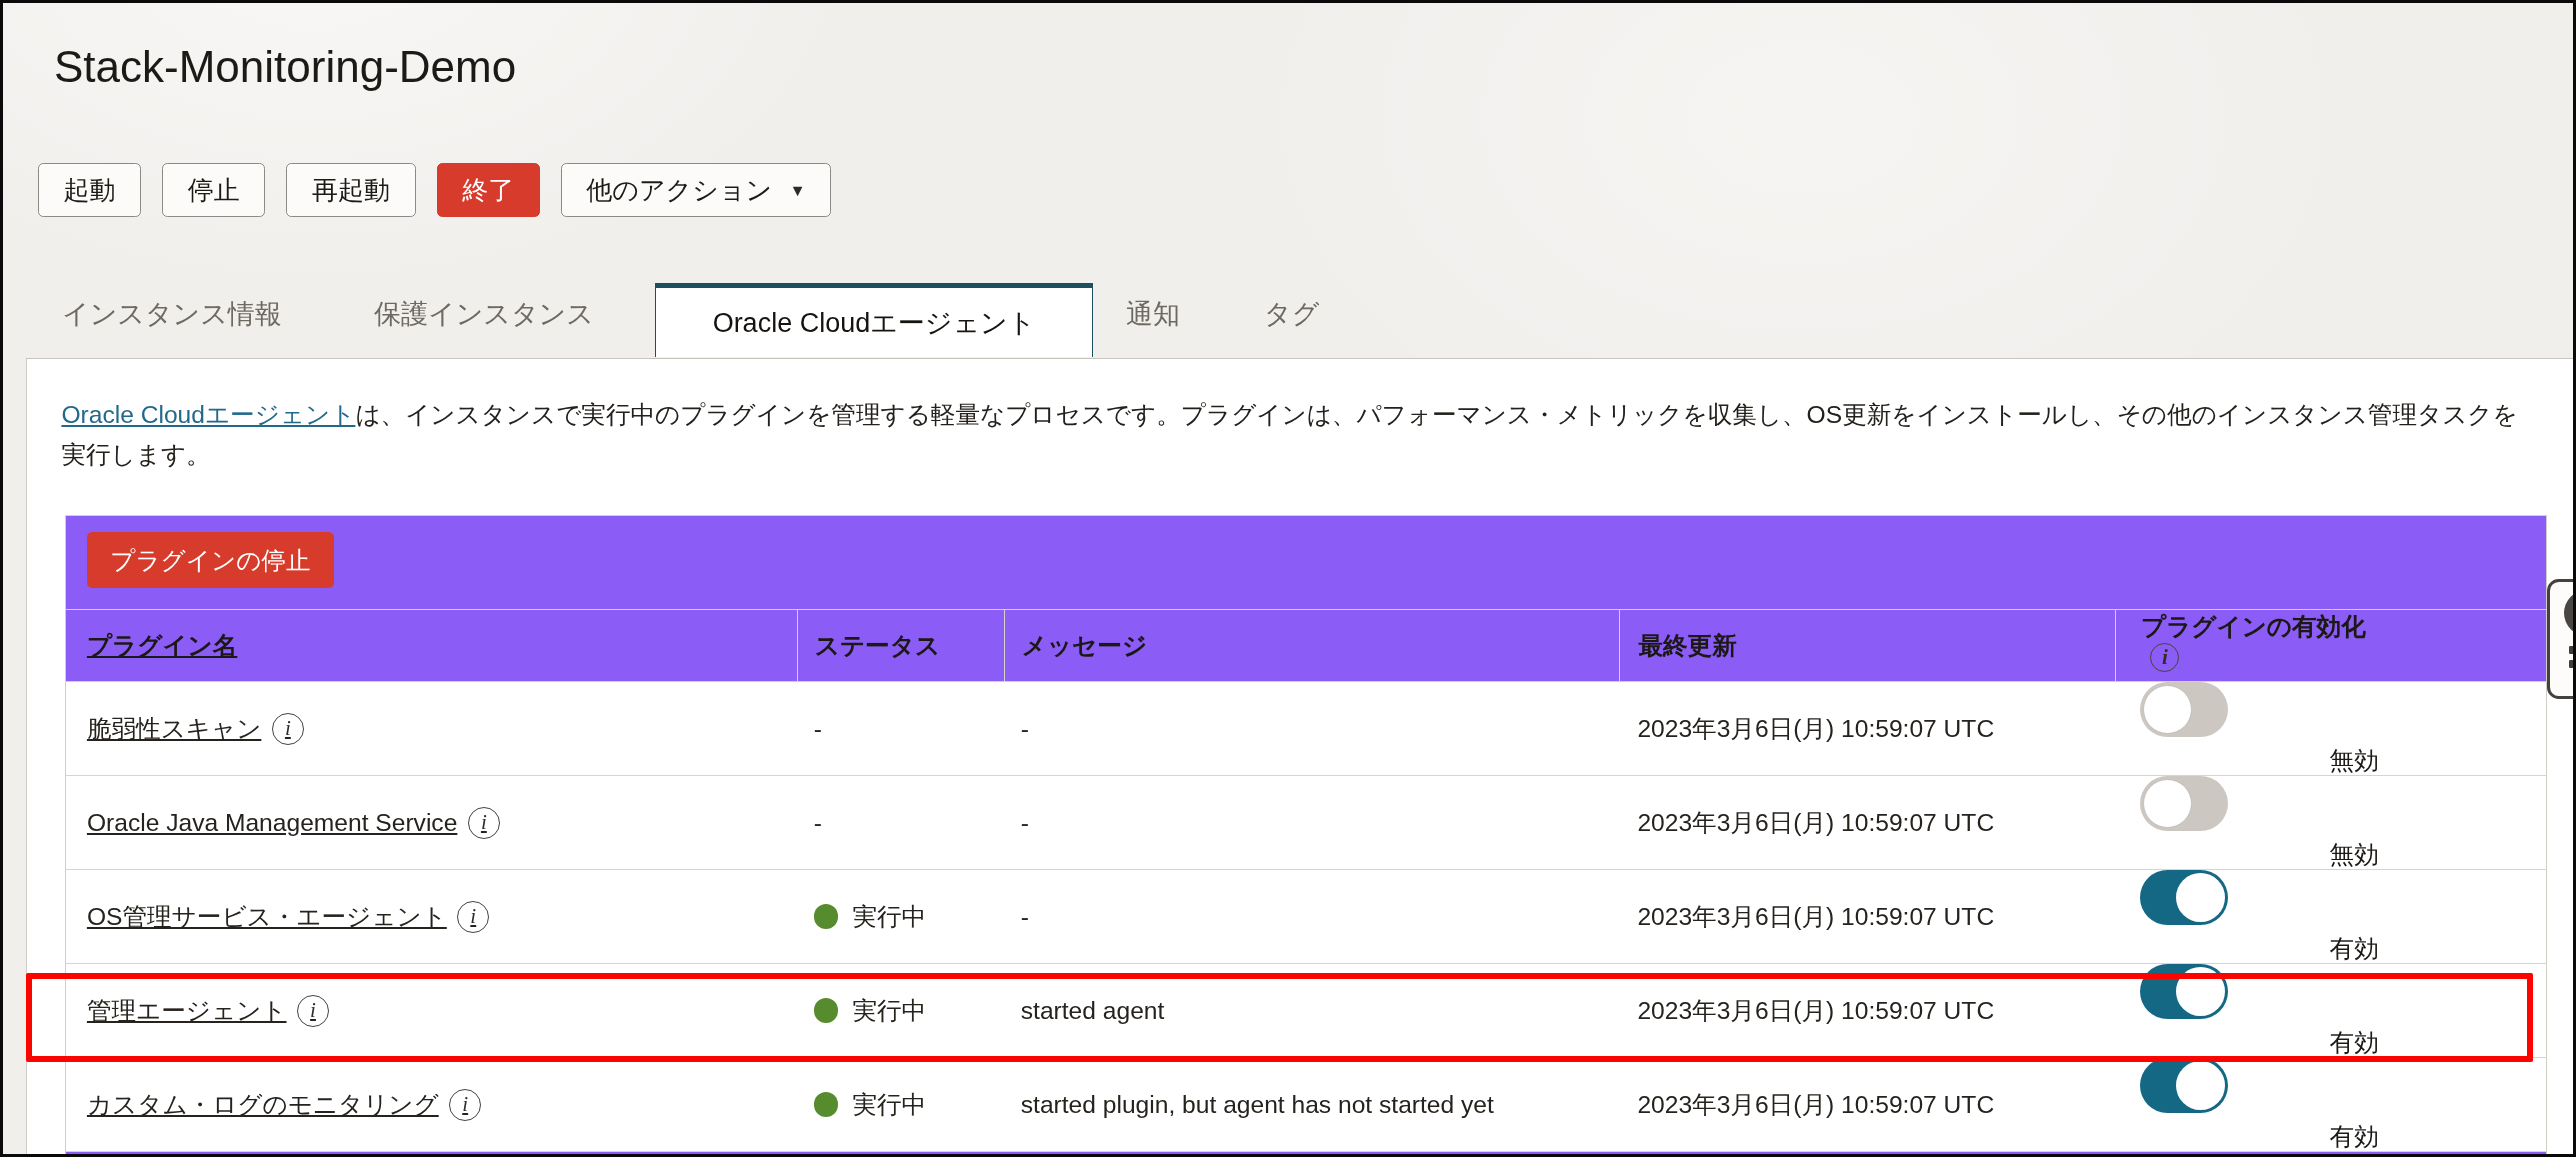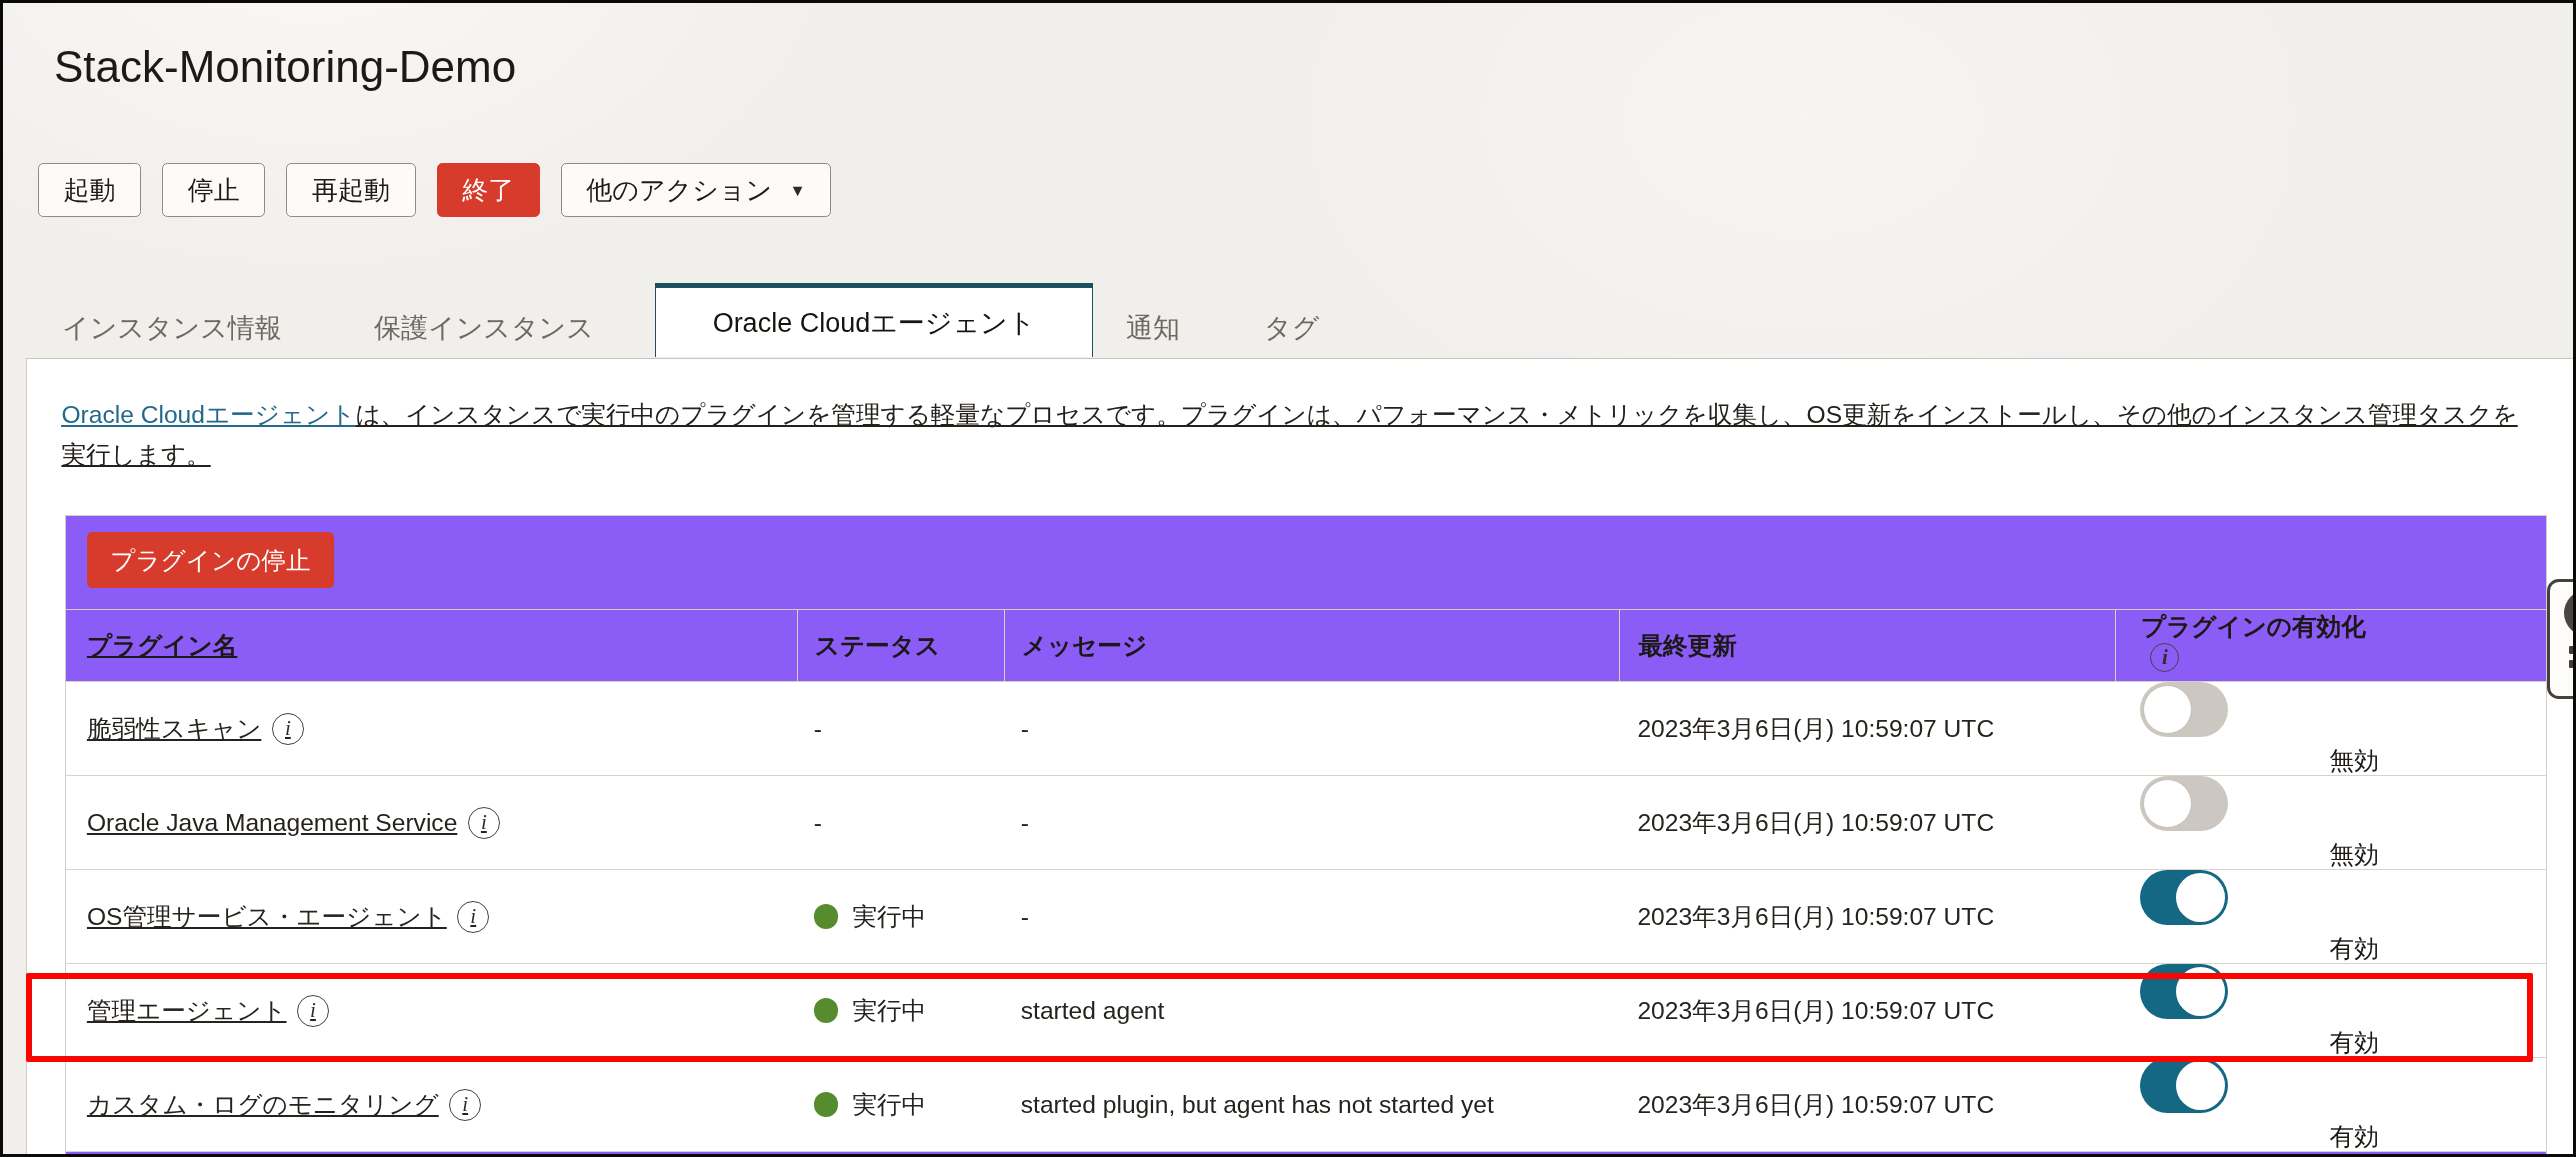--- a/index.html
+++ b/index.html
@@ -28,21 +28,21 @@
   .btn{
     display:inline-flex;align-items:center;justify-content:center;
     padding:0 24.6px;font-size:26px;line-height:1;
     background:#fcfbfa;border:1.2px solid #8c8a85;border-radius:5.3px;
     color:#1d1a16;white-space:nowrap;box-sizing:border-box;
   }
   .btn.red{background:#d63b2b;border-color:#d63b2b;color:#ffffff;}
   .btn .caret{font-size:16.4px;margin-left:17.6px;color:#2e2b27;}
   
   .tab{
-    position:absolute;top:307px;font-size:27px;color:#6e6a62;white-space:nowrap;
+    position:absolute;top:293px;font-size:27px;color:#6e6a62;white-space:nowrap;
   }
   .tab.t0{left:59px;}
   .tab.t1{left:371px;}
   .tab.t3{left:1123px;}
   .tab.t4{left:1261px;}
   .tab-active{
     position:absolute;left:652px;top:280px;width:438px;height:74px;
     background:#ffffff;
     border-top:5.3px solid #1c505f;border-left:1.8px solid #1c505f;border-right:1.8px solid #1c505f;
     box-sizing:border-box;
@@ -51,21 +51,21 @@
   }
   
   .panel{
     position:absolute;left:23.4px;top:355px;right:0;bottom:0;
     background:#ffffff;
     border-top:1.8px solid #c9c5be;border-left:1.8px solid #d0ccc5;
     z-index:1;
   }
   .desc{
     position:absolute;left:34px;top:36px;width:2476px;
-    font-size:24.6px;line-height:40px;color:#24211c;text-decoration:underline;
+    font-size:24.6px;line-height:40px;color:#24211c;
   }
   .desc a{color:#22698c;text-decoration:underline;}
   
   .card{
     position:absolute;left:38px;top:156px;width:2482px;height:640px;
     border:1.8px solid #d3cfc8;box-sizing:border-box;background:#8b5cf6;
   }
   .card-toolbar{height:93px;position:relative;}
   .stopbtn{
     position:absolute;left:20.5px;top:16px;height:56px;

